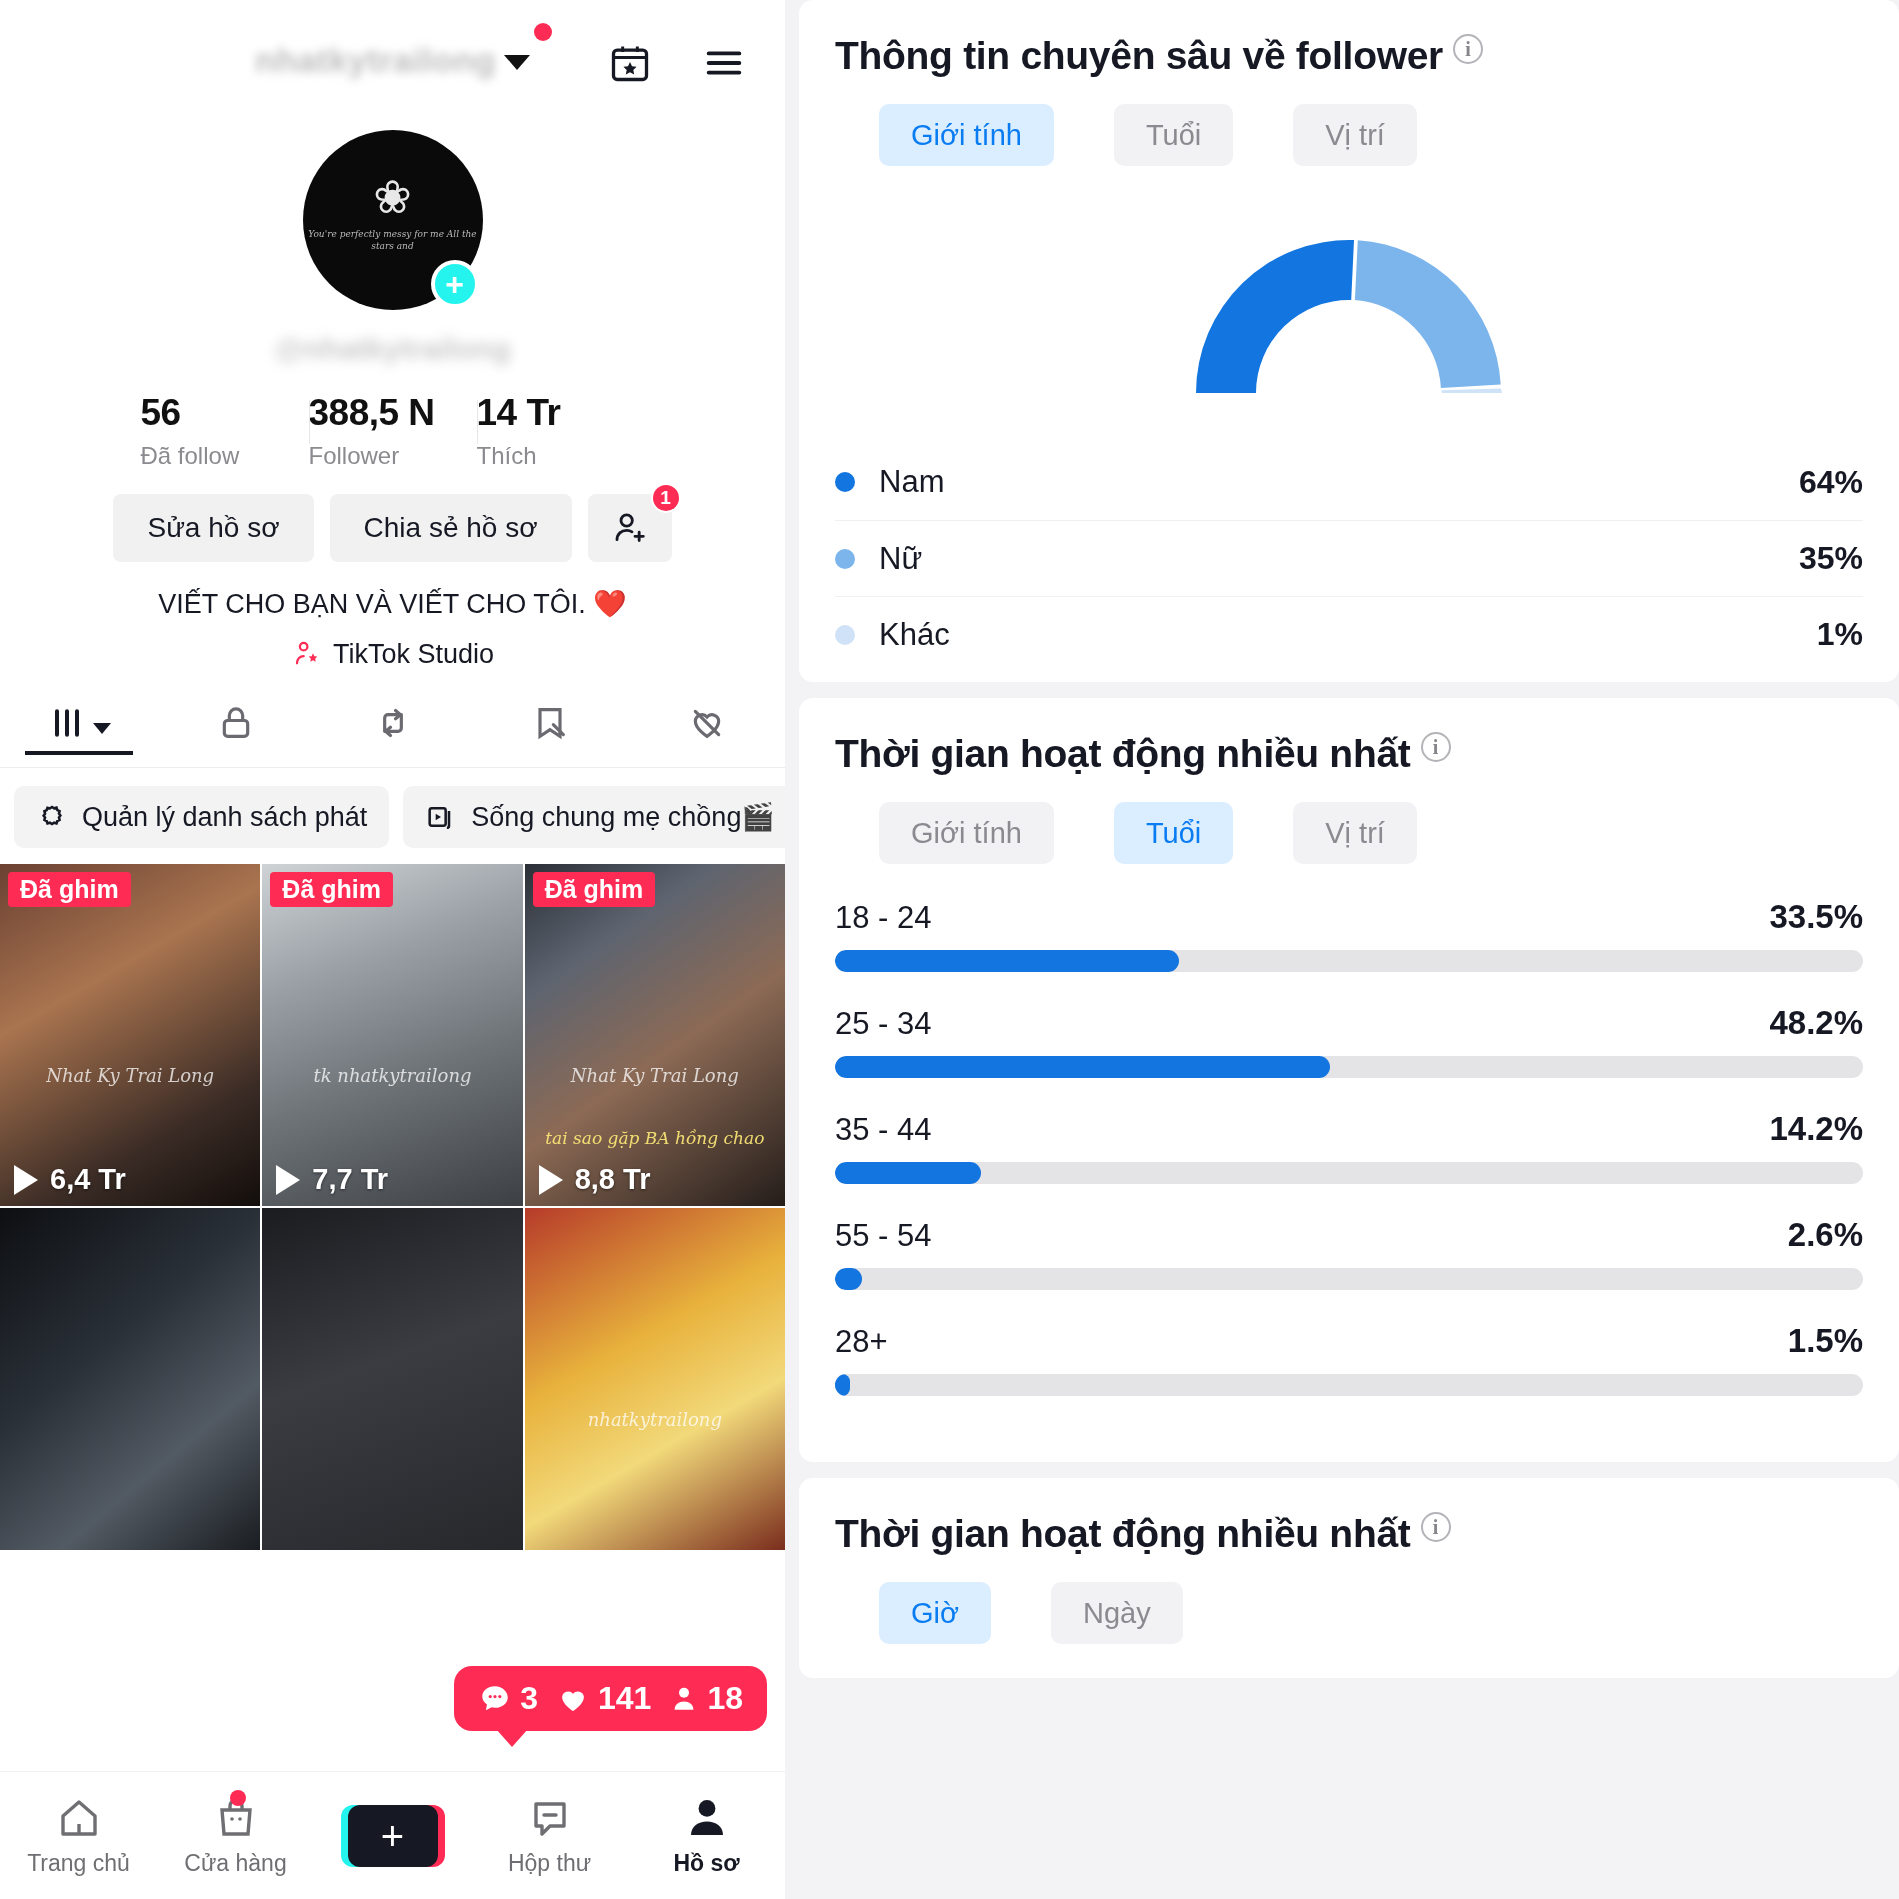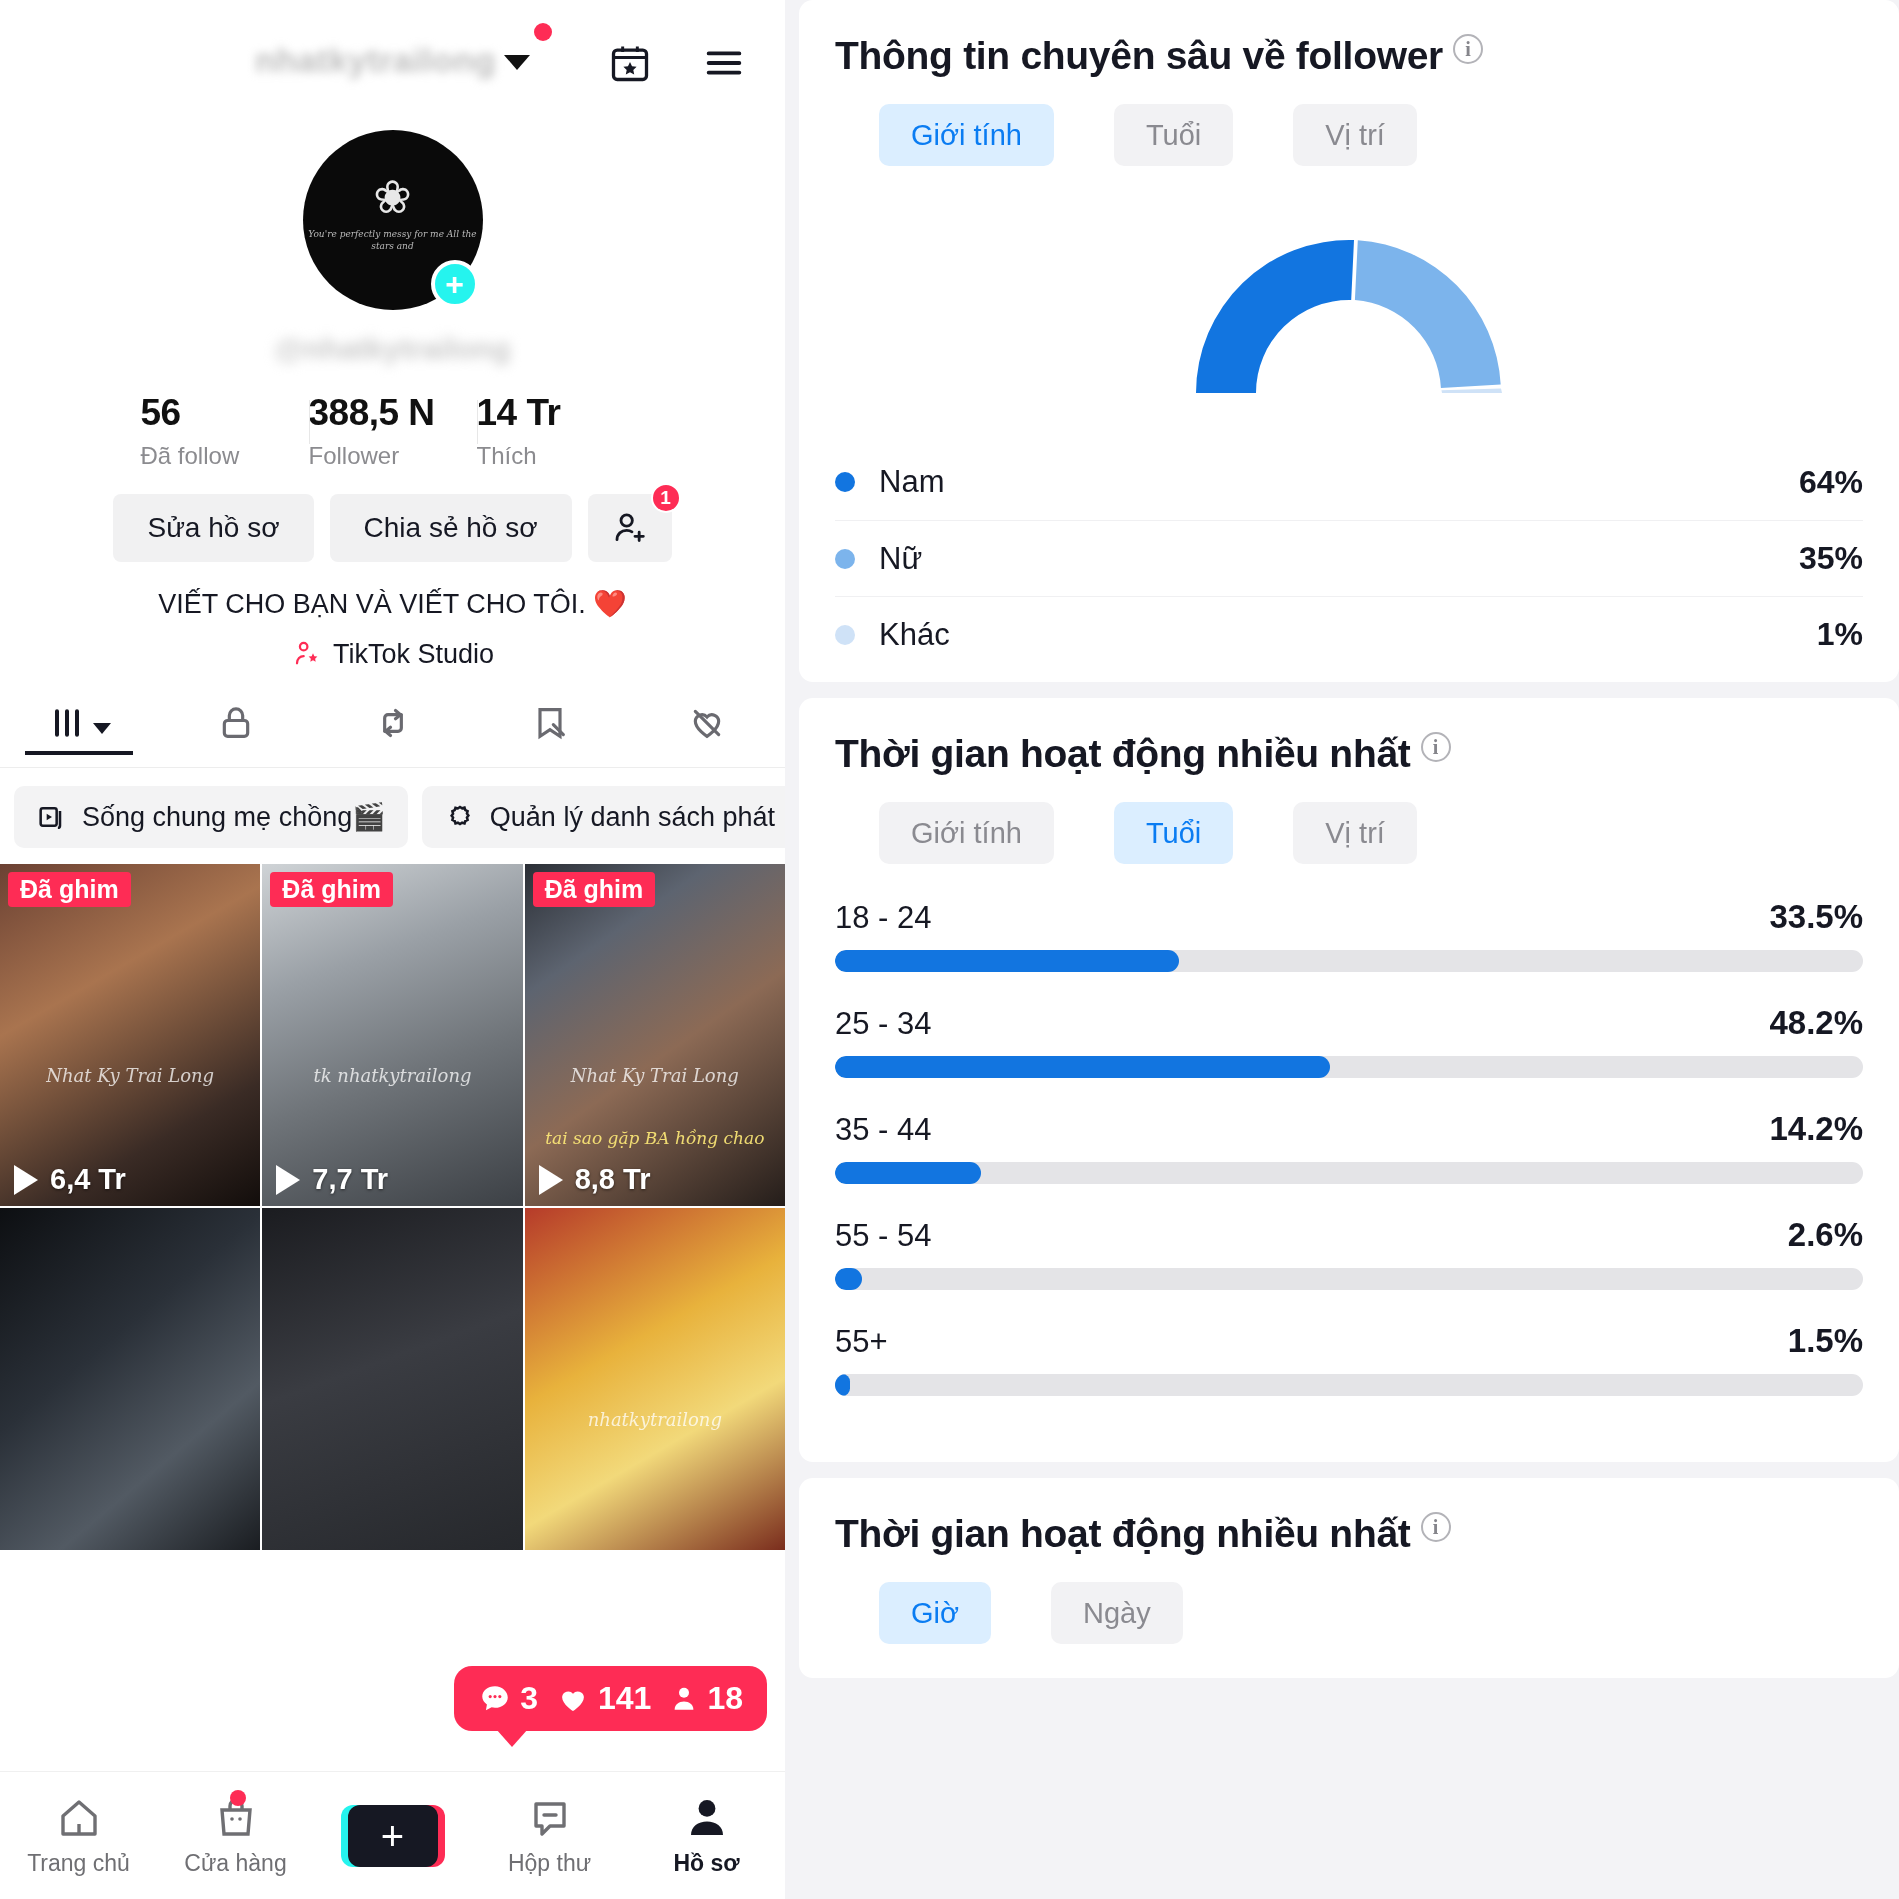--- a/index.html
+++ b/index.html
@@ -316,31 +316,31 @@
         <svg width="40" height="40" viewBox="0 0 24 24" fill="none" stroke="#6a6a70" stroke-width="1.9">
           <path d="M12 20s-7-4.4-7-9a4 4 0 017-2.6A4 4 0 0119 11c0 4.6-7 9-7 9z"></path>
           <path d="M5 5l14 14" stroke-linecap="round"></path>
         </svg>
       </div>
     </div>
 
     <div class="chips">
       <div class="chip">
         <svg width="32" height="32" viewBox="0 0 24 24" fill="none" stroke="#161823" stroke-width="1.9">
+          <path d="M12 4.5l1.6 1 1.8-.5.6 1.8 1.7.8-.5 1.8 1.1 1.5-1.1 1.5.5 1.8-1.7.8-.6 1.8-1.8-.5-1.6 1-1.6-1-1.8.5-.6-1.8-1.7-.8.5-1.8L5.7 11l1.1-1.5-.5-1.8 1.7-.8.6-1.8 1.8.5z"></path>
+        </svg>
+        <span>Quản lý danh sách phát</span>
+      </div>
+      <div class="chip">
+        <svg width="32" height="32" viewBox="0 0 24 24" fill="none" stroke="#161823" stroke-width="1.9">
           <rect x="3.5" y="5.5" width="12" height="13" rx="1.6"></rect>
           <path d="M18 7.5v11a1.6 1.6 0 01-1.6 1.6"></path>
           <polygon points="8,9.6 12,12 8,14.4" fill="#161823" stroke="none"></polygon>
         </svg>
         <span>Sống chung mẹ chồng🎬</span>
-      </div>
-      <div class="chip">
-        <svg width="32" height="32" viewBox="0 0 24 24" fill="none" stroke="#161823" stroke-width="1.9">
-          <path d="M12 4.5l1.6 1 1.8-.5.6 1.8 1.7.8-.5 1.8 1.1 1.5-1.1 1.5.5 1.8-1.7.8-.6 1.8-1.8-.5-1.6 1-1.6-1-1.8.5-.6-1.8-1.7-.8.5-1.8L5.7 11l1.1-1.5-.5-1.8 1.7-.8.6-1.8 1.8.5z"></path>
-        </svg>
-        <span>Quản lý danh sách phát</span>
       </div>
     </div>
 
     <div class="grid">
 
       <div class="cell" style="background:linear-gradient(150deg,#6b4133 0%,#a9744f 35%,#3a2b25 75%,#120d0b 100%);">
         <span class="pin">Đã ghim</span>
         <span class="watermark">Nhat Ky Trai Long</span>
         <span class="views">
           <span class="play-tri"></span>
@@ -527,21 +527,21 @@
           <div class="bar-head">
             <span>55 - 54</span>
             <span class="v">2.6%</span>
           </div>
           <div class="bar-track">
             <div class="bar-fill" style="width:2.6%"></div>
           </div>
         </div>
         <div class="bar-row">
           <div class="bar-head">
-            <span>55+</span>
+            <span>28+</span>
             <span class="v">1.5%</span>
           </div>
           <div class="bar-track">
             <div class="bar-fill" style="width:1.5%"></div>
           </div>
         </div>
       </div>
     </div>
 
     <div class="card flush">

